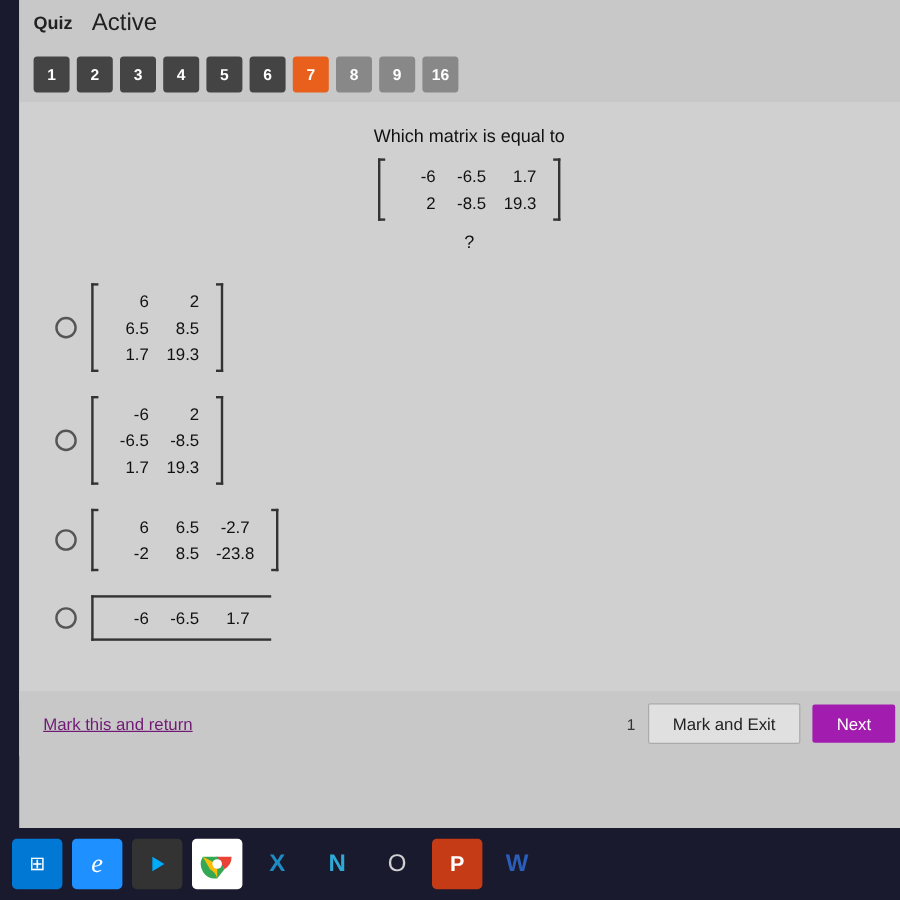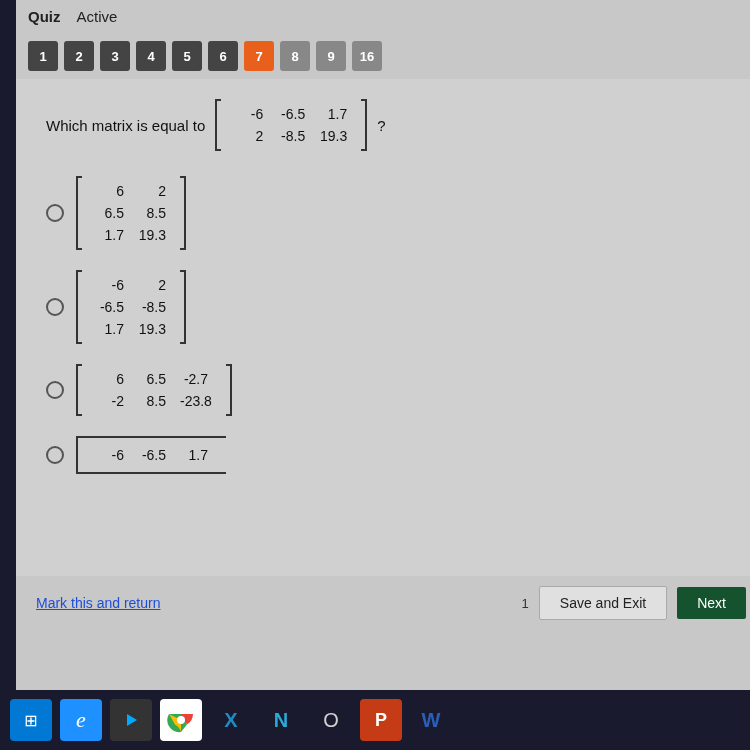--- a/index.html
+++ b/index.html
@@ -31,21 +31,21 @@
       gap: 16px;
     }
 
     .header-quiz {
       font-size: 15px;
       font-weight: bold;
       color: #222;
     }
 
     .header-active {
-      font-size: 15px;
+      font-size: 20px;
       color: #222;
     }
 
     
     .tabs-row {
       display: flex;
       gap: 6px;
       padding: 8px 12px;
       background: #c8c8c8;
     }
@@ -75,20 +75,21 @@
     }
 
     .question-text {
       font-size: 15px;
       color: #111;
       display: flex;
       align-items: center;
       gap: 10px;
       margin-bottom: 25px;
       flex-wrap: wrap;
+      flex-direction: column;
     }
 
     .matrix-row {
       display: flex;
       gap: 14px;
       padding: 3px 10px;
     }
 
     .matrix-cell {
       font-size: 14px;
@@ -160,21 +161,21 @@
       left: 0;
       right: 0;
       display: flex;
       align-items: center;
       justify-content: space-between;
       padding: 10px 20px;
       background: #c8c8c8;
     }
 
     .mark-return-link {
-      color: #1d4ed8;
+      color: #701a75;
       font-size: 14px;
       text-decoration: underline;
       cursor: pointer;
     }
 
     .footer-right {
       display: flex;
       align-items: center;
       gap: 10px;
     }
@@ -188,21 +189,21 @@
       background: #e0e0e0;
       border: 1px solid #aaa;
       padding: 8px 20px;
       font-size: 14px;
       cursor: pointer;
       color: #222;
       border-radius: 2px;
     }
 
     .btn-next {
-      background: #14532d;
+      background: #a21caf;
       border: none;
       padding: 8px 20px;
       font-size: 14px;
       cursor: pointer;
       color: white;
       border-radius: 2px;
       text-align: center;
     }
 
     
@@ -357,21 +358,21 @@
         </div>
       </div>
 
     </div>
   </div>
 
   <div class="footer-bar">
     <span class="mark-return-link">Mark this and return</span>
     <div class="footer-right">
       <span class="page-num">1</span>
-      <button class="btn-save">Save and Exit</button>
+      <button class="btn-save">Mark and Exit</button>
       <button class="btn-next">Next</button>
     </div>
   </div>
 </div>
 
 <div class="taskbar">
   <div class="taskbar-icon taskbar-icon-windows">⊞</div>
   <div class="taskbar-icon taskbar-icon-ie" style="color:white;font-size:22px;font-style:italic;font-family:serif;">e</div>
   <div class="taskbar-icon taskbar-icon-media">
     <svg width="24" height="24" viewBox="0 0 24 24">

